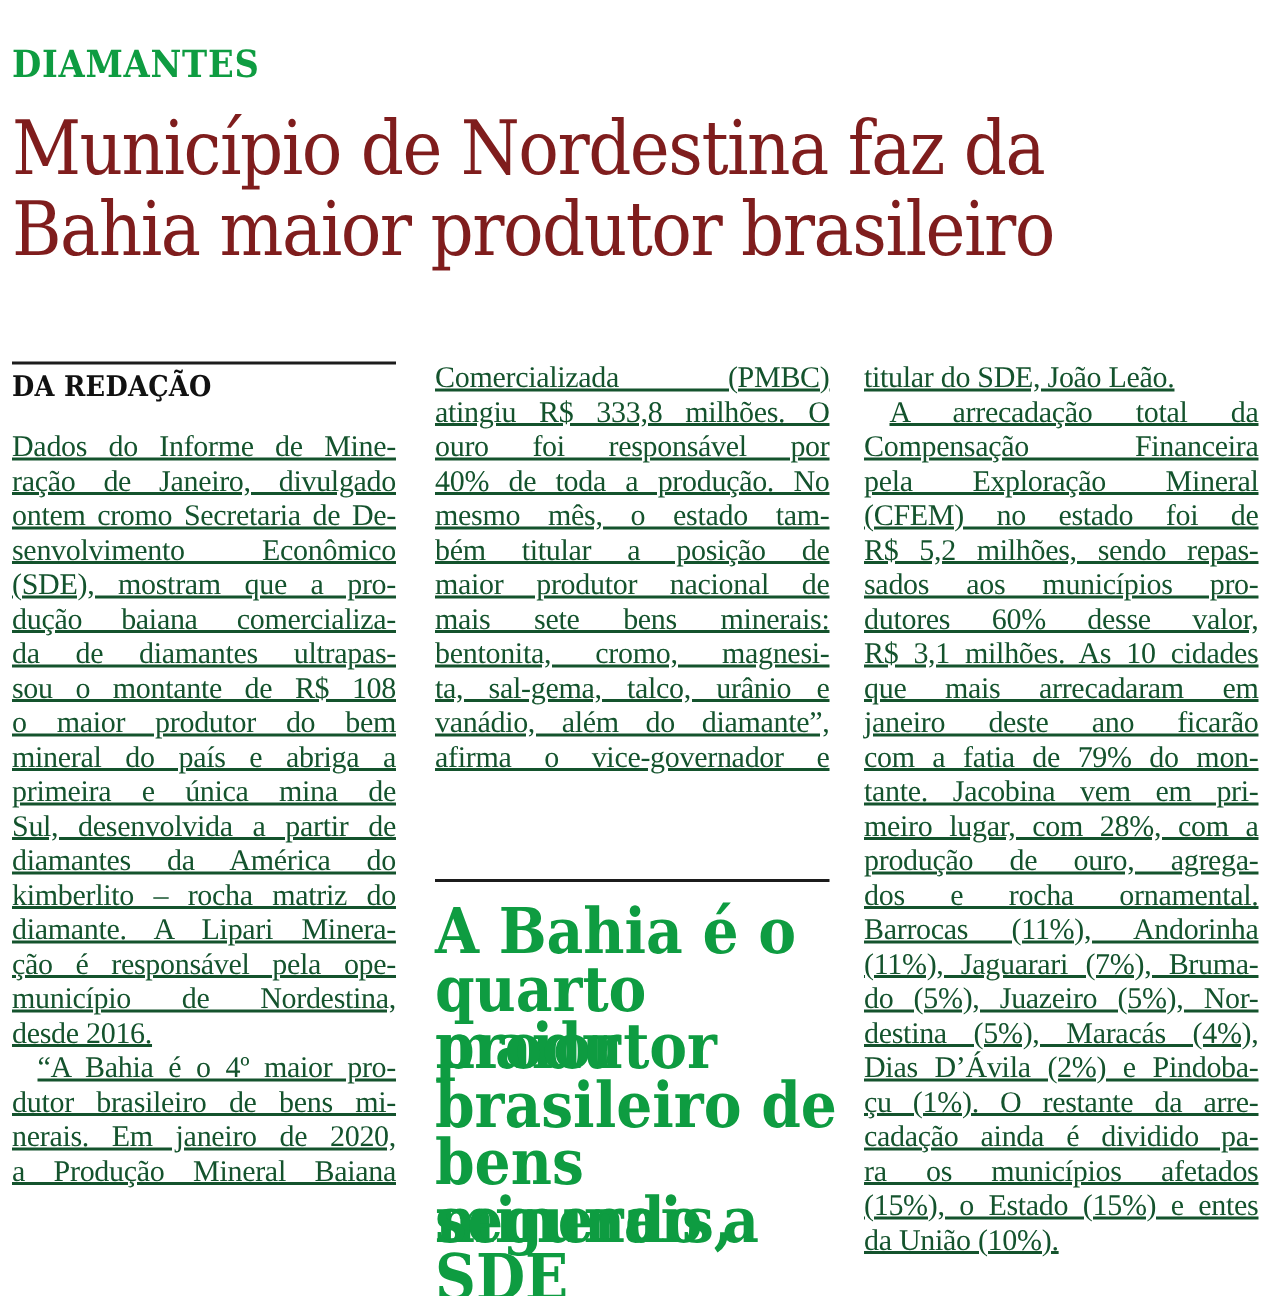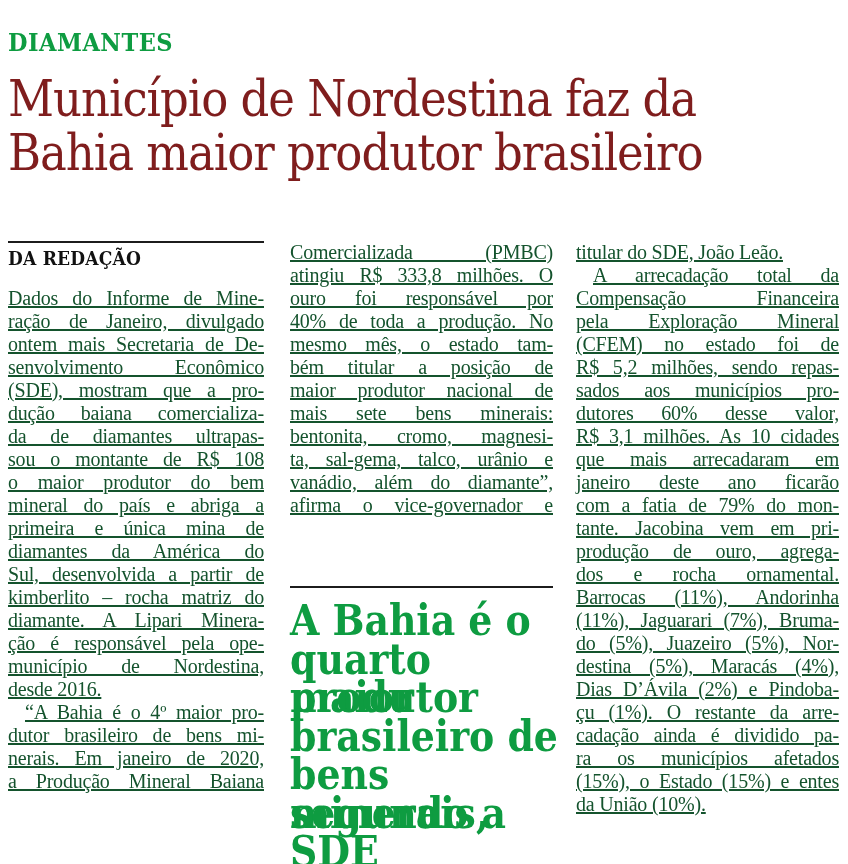--- a/index.html
+++ b/index.html
@@ -103,31 +103,31 @@
     <span class="hl">Município de Nordestina faz da</span>
     <span class="hl">Bahia maior produtor brasileiro</span>
   </h1>
 
   <div class="rule rule-byline"></div>
   <div class="byline">DA REDAÇÃO</div>
 
   <div class="col col1">
       <div class="line j">Dados do Informe de Mine-</div>
       <div class="line j">ração de Janeiro, divulgado</div>
-      <div class="line j">ontem mais Secretaria de De-</div>
+      <div class="line j">ontem cromo Secretaria de De-</div>
       <div class="line j">senvolvimento Econômico</div>
       <div class="line j">(SDE), mostram que a pro-</div>
       <div class="line j">dução baiana comercializa-</div>
       <div class="line j">da de diamantes ultrapas-</div>
       <div class="line j">sou o montante de R$ 108</div>
       <div class="line j">o maior produtor do bem</div>
       <div class="line j">mineral do país e abriga a</div>
       <div class="line j">primeira e única mina de</div>
+      <div class="line j">Sul, desenvolvida a partir de</div>
       <div class="line j">diamantes da América do</div>
-      <div class="line j">Sul, desenvolvida a partir de</div>
       <div class="line j">kimberlito – rocha matriz do</div>
       <div class="line j">diamante. A Lipari Minera-</div>
       <div class="line j">ção é responsável pela ope-</div>
       <div class="line j">município de Nordestina,</div>
       <div class="line">desde 2016.</div>
       <div class="line j ind">“A Bahia é o 4º maior pro-</div>
       <div class="line j">dutor brasileiro de bens mi-</div>
       <div class="line j">nerais. Em janeiro de 2020,</div>
       <div class="line j">a Produção Mineral Baiana</div>
     </div>
@@ -163,20 +163,21 @@
       <div class="line j">pela Exploração Mineral</div>
       <div class="line j">(CFEM) no estado foi de</div>
       <div class="line j">R$ 5,2 milhões, sendo repas-</div>
       <div class="line j">sados aos municípios pro-</div>
       <div class="line j">dutores 60% desse valor,</div>
       <div class="line j">R$ 3,1 milhões. As 10 cidades</div>
       <div class="line j">que mais arrecadaram em</div>
       <div class="line j">janeiro deste ano ficarão</div>
       <div class="line j">com a fatia de 79% do mon-</div>
       <div class="line j">tante. Jacobina vem em pri-</div>
+      <div class="line j">meiro lugar, com 28%, com a</div>
       <div class="line j">produção de ouro, agrega-</div>
       <div class="line j">dos e rocha ornamental.</div>
       <div class="line j">Barrocas (11%), Andorinha</div>
       <div class="line j">(11%), Jaguarari (7%), Bruma-</div>
       <div class="line j">do (5%), Juazeiro (5%), Nor-</div>
       <div class="line j">destina (5%), Maracás (4%),</div>
       <div class="line j">Dias D’Ávila (2%) e Pindoba-</div>
       <div class="line j">çu (1%). O restante da arre-</div>
       <div class="line j">cadação ainda é dividido pa-</div>
       <div class="line j">ra os municípios afetados</div>

